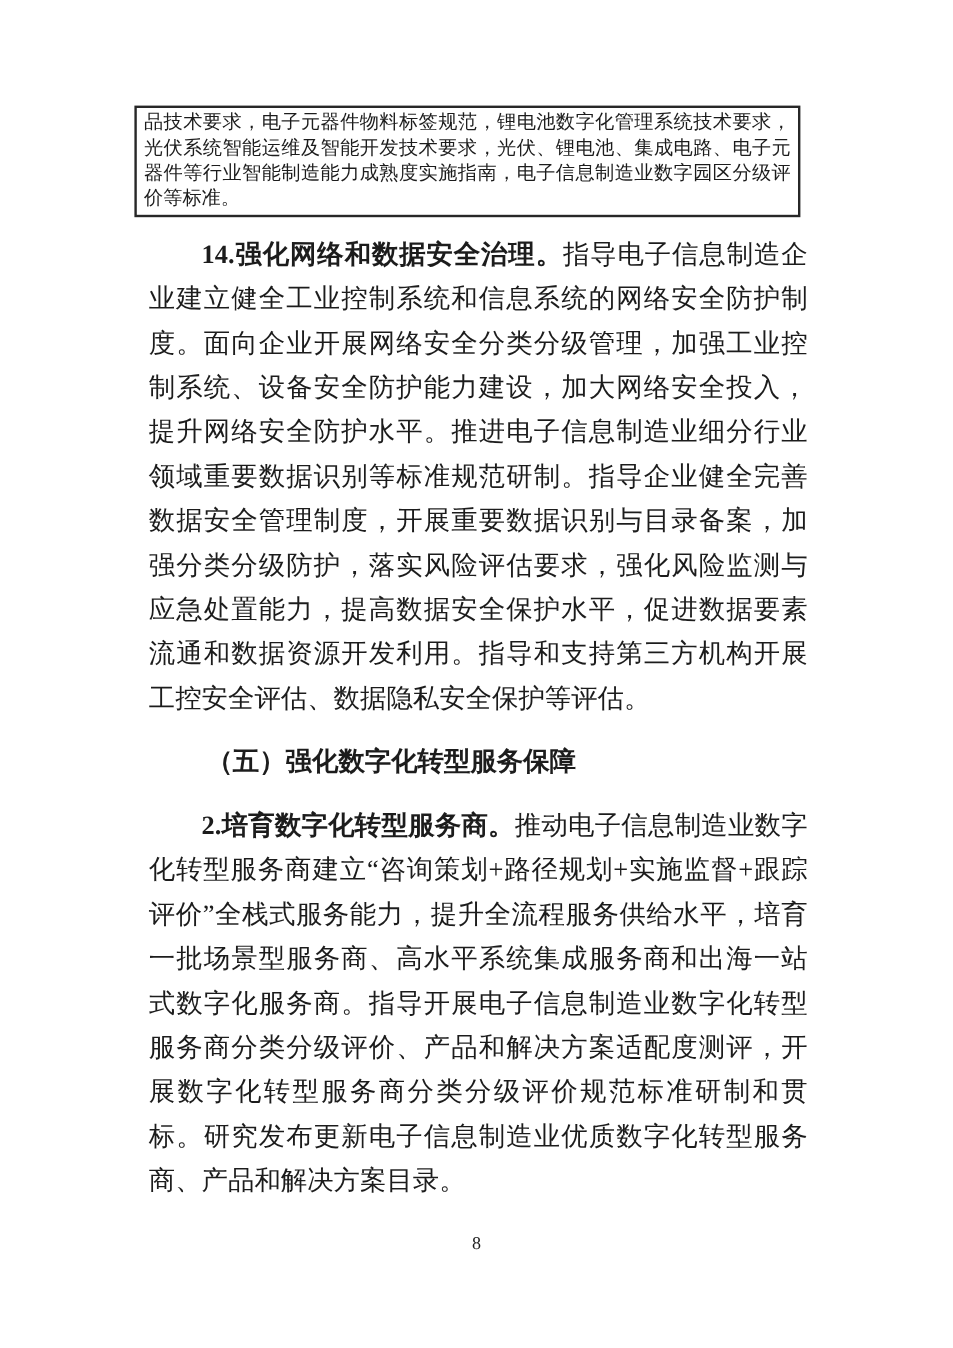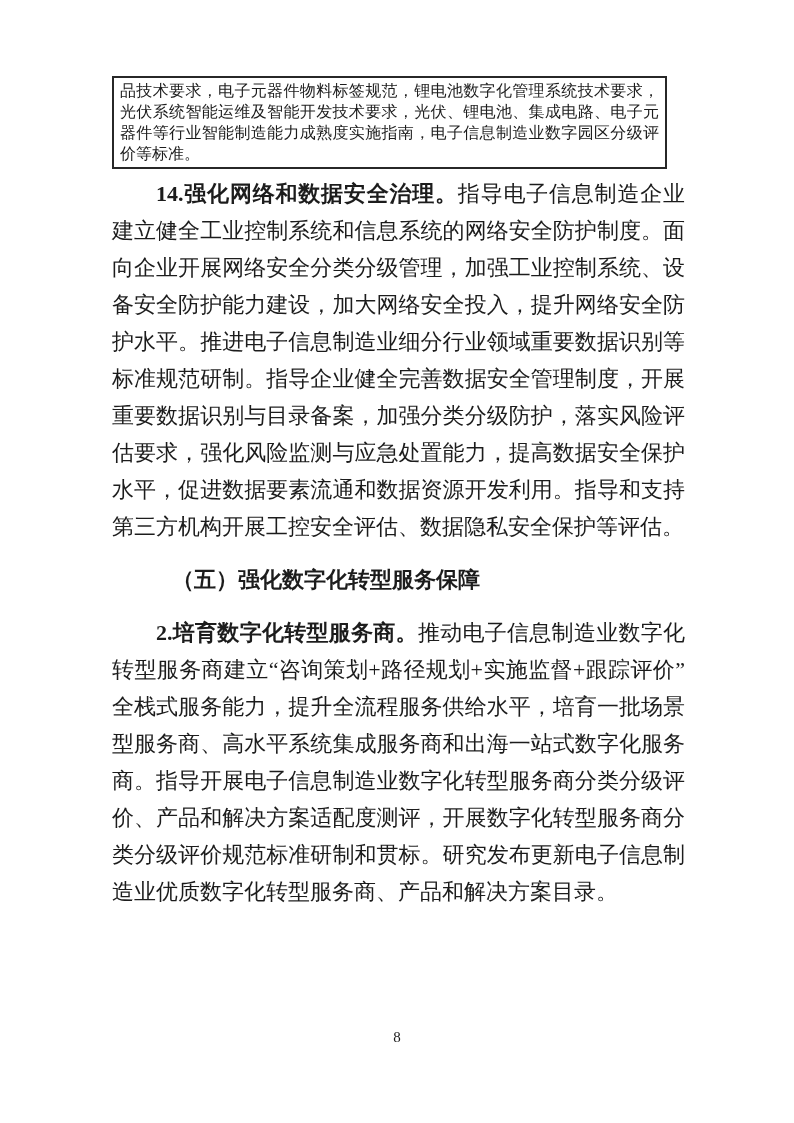--- a/index.html
+++ b/index.html
@@ -13,36 +13,36 @@
     height: 1123px;
     margin: 0 auto;
     background: #ffffff;
     color: #1c1c1c;
     font-family: "Liberation Serif", "DejaVu Serif", serif;
     overflow: hidden;
   }
   .content {
     position: absolute;
     left: 112px;
-    top: 76px;
+    top: 88px;
     width: 573px;
   }
   .notice-box {
     box-sizing: border-box;
     width: 555px;
     border: 2px solid #272727;
     padding: 2px 6px 3px 6px;
     font-size: 16px;
     line-height: 21px;
     text-align: justify;
     text-justify: inter-ideograph;
     margin: 0 0 6px 0;
   }
   .para {
-    margin: 0;
+    margin: 12px;
     font-size: 22px;
     line-height: 37px;
     text-align: justify;
     text-justify: inter-ideograph;
     text-indent: 44px;
   }
   .para .lead {
     font-weight: 700;
   }
   .section-heading {

